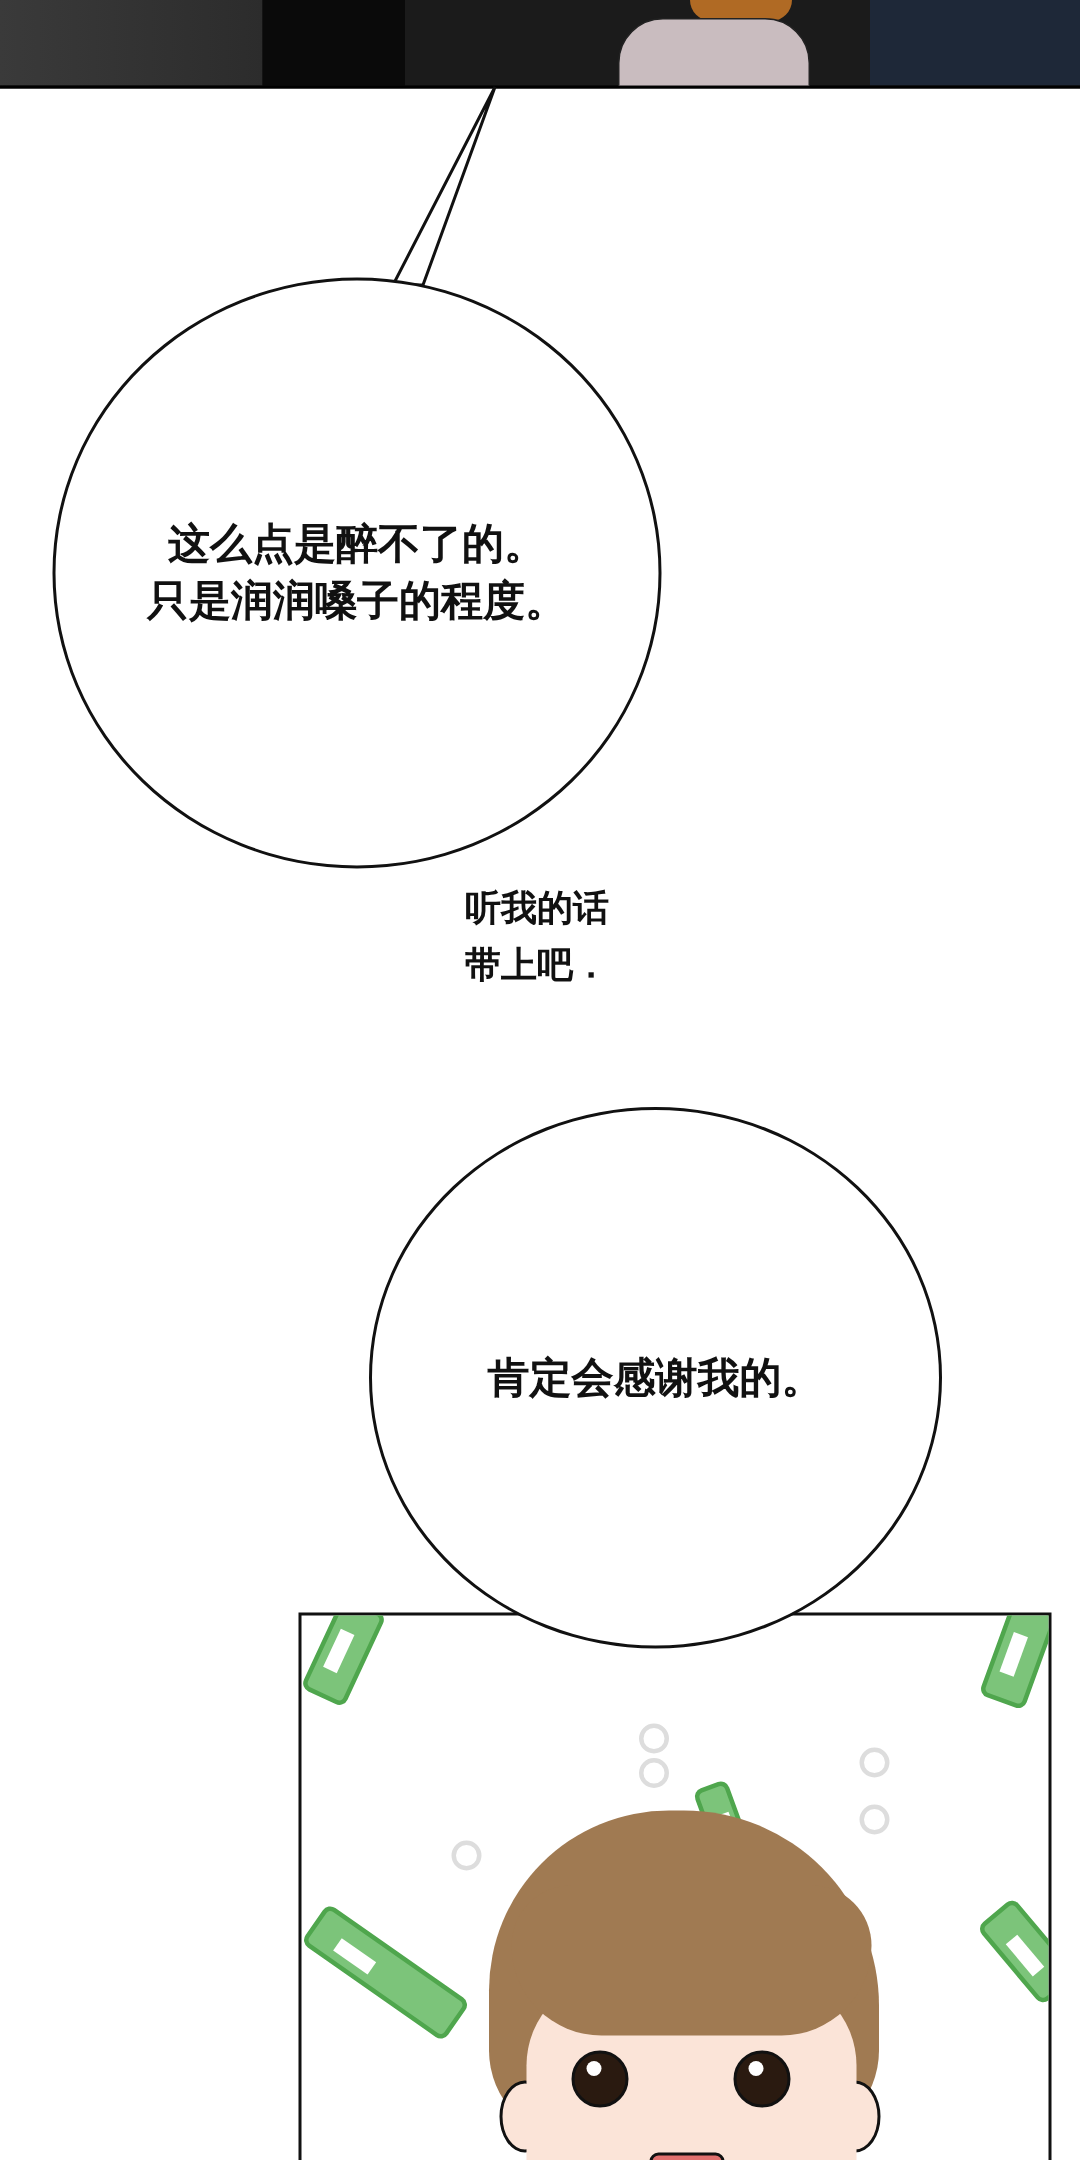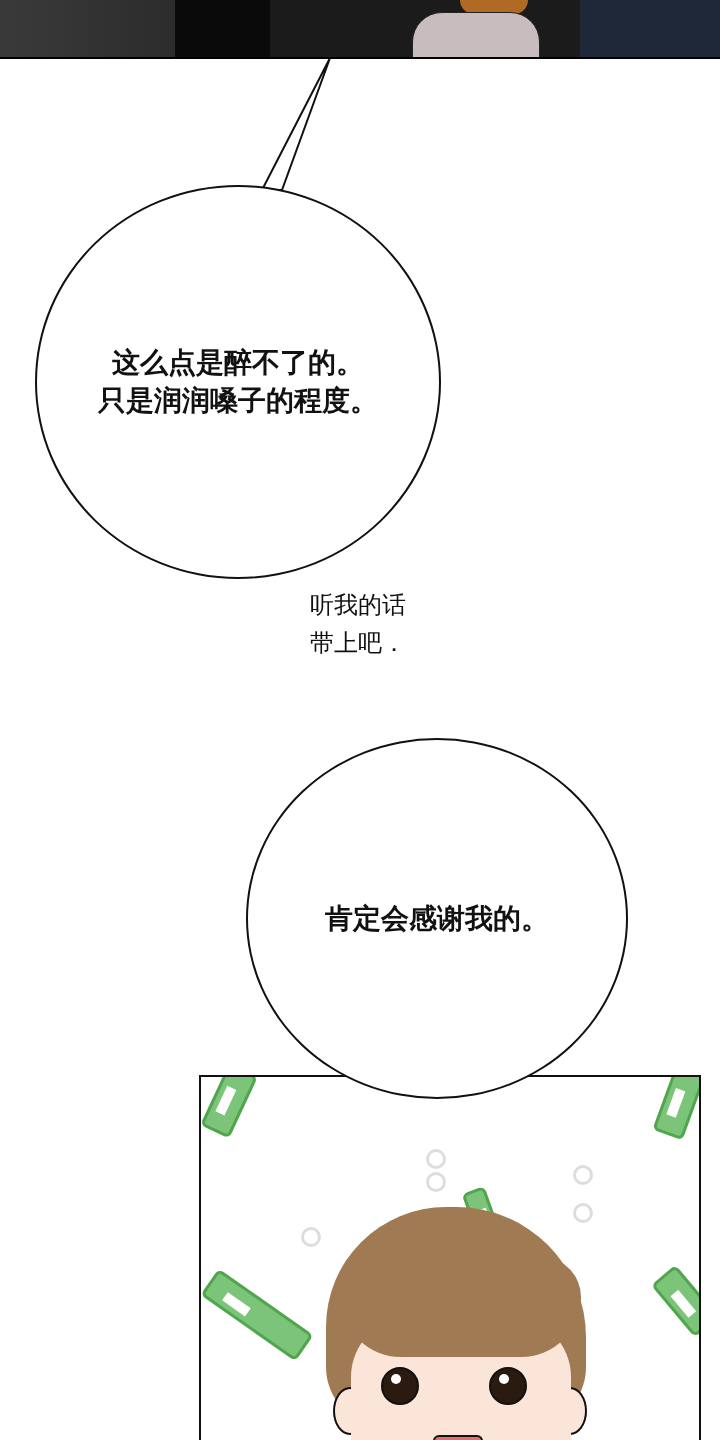--- a/index.html
+++ b/index.html
@@ -9,21 +9,21 @@
   .panel-top .p2 { position:absolute; left:175px; top:0; width:95px; height:57px; background:#0a0a0a; }
   .panel-top .p3 { position:absolute; left:270px; top:0; width:310px; height:57px; background:#1b1b1b; }
   .panel-top .hand { position:absolute; left:412px; top:12px; width:126px; height:45px; background:#c9bcbf; border-radius:30px 30px 0 0; border:1px solid #222; }
   .panel-top .bottle { position:absolute; left:460px; top:0; width:68px; height:14px; background:#b06a24; border-radius:0 0 20px 20px; }
   .panel-top .p4 { position:absolute; left:580px; top:0; width:140px; height:57px; background:#1e2838; }
   .tail { position:absolute; left:0; top:0; }
   .bubble { position:absolute; background:#fff; border:2px solid #111; border-radius:50%; display:flex; align-items:center; justify-content:center; text-align:center; }
   .bubble-1 { left:35px; top:185px; width:402px; height:390px; }
   .bubble-2 { left:246px; top:738px; width:378px; height:357px; z-index:3; }
   .bt { font-size:28px; line-height:38px; color:#111; font-weight:bold; font-family:"DejaVu Sans", sans-serif; white-space:pre; }
-  .free { position:absolute; left:310px; top:586px; font-size:24px; line-height:38px; color:#111; font-weight:normal; white-space:pre; }
+  .free { position:absolute; left:310px; top:586px; font-size:24px; line-height:38px; color:#111; font-weight:bold; white-space:pre; }
   .panel-bottom { position:absolute; left:199px; top:1075px; width:498px; height:380px; border:2px solid #111; background:#fff; overflow:hidden; z-index:2; }
   .bottle-g { position:absolute; width:26px; height:62px; background:#7cc47a; border:3px solid #4fa64d; border-radius:6px; }
   .bottle-g::after { content:""; position:absolute; left:5px; top:18px; width:10px; height:28px; background:#fff; }
   .bubble-dot { position:absolute; width:14px; height:14px; border:3px solid #ddd; border-radius:50%; }
   .hair { position:absolute; left:125px; top:130px; width:260px; height:220px; background:#a07a52; border-radius:120px 130px 60px 60px; }
   .face { position:absolute; left:150px; top:240px; width:220px; height:180px; background:#fbe4d8; border-radius:60px 60px 0 0; }
   .fringe { position:absolute; left:140px; top:180px; width:240px; height:100px; background:#a07a52; border-radius:40px 40px 60px 60px; }
   .eye { position:absolute; top:290px; width:34px; height:34px; background:#2a1a10; border-radius:50%; border:2px solid #111; }
   .eye::after { content:""; position:absolute; left:8px; top:5px; width:10px; height:10px; background:#fff; border-radius:50%; }
   .mouth { position:absolute; left:232px; top:358px; width:46px; height:30px; background:#e0706e; border:2px solid #111; border-radius:6px 6px 20px 20px; }

